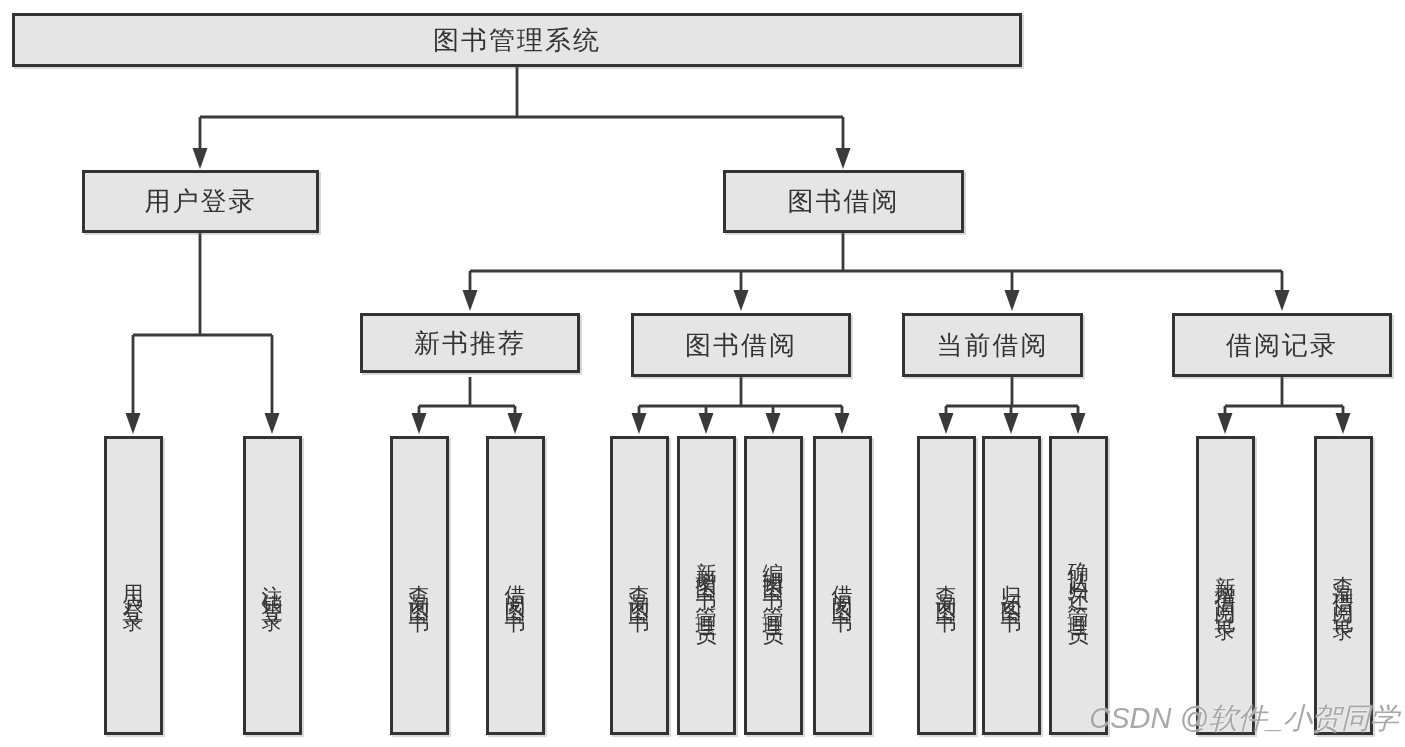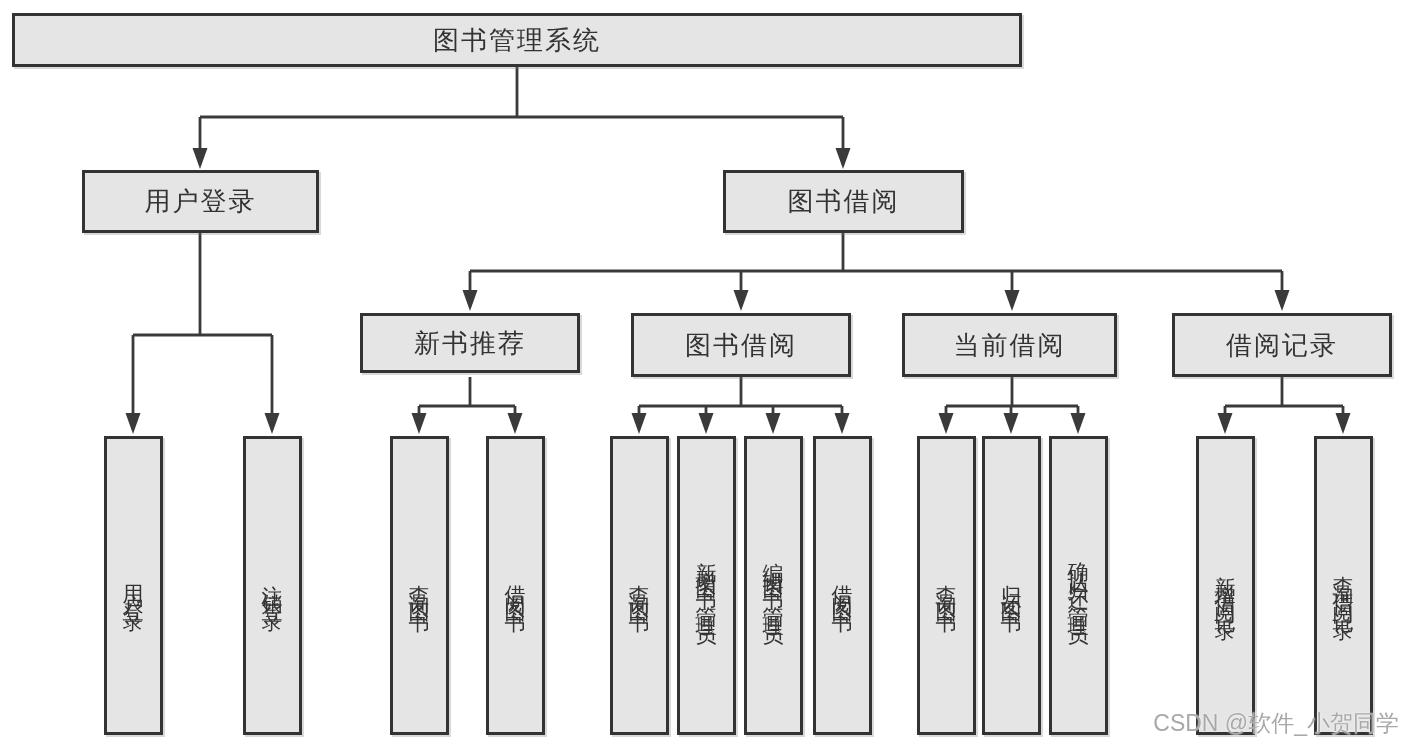--- a/index.html
+++ b/index.html
@@ -46,25 +46,26 @@
     letter-spacing: 9px;
     line-height: 1;
     color: #333333;
     white-space: nowrap;
   }
 
   .watermark {
     position: absolute;
     right: 6px;
     bottom: 8px;
-    font-size: 23px;
+    font-size: 29px;
     color: #a8a8a8;
     text-shadow: 0 0 2px #ffffff;
     white-space: nowrap;
     z-index: 5;
+    font-style: italic;
   }
 </style>
 </head>
 <body>
 
 <div class="canvas">
 
   <svg class="connectors" id="connectors" viewBox="0 0 1405 747" xmlns="http://www.w3.org/2000/svg">
       <line x1="517" y1="67" x2="517" y2="117" stroke="#3a3a3a" stroke-width="2.8"></line>
       <line x1="200" y1="117" x2="843" y2="117" stroke="#3a3a3a" stroke-width="2.8"></line>
@@ -130,21 +131,21 @@
   <div class="node hbox" style="left:723px;top:170px;width:241px;height:63px">
     <span class="label">图书借阅</span>
   </div>
 
   <div class="node hbox" style="left:360px;top:313px;width:220px;height:60px">
     <span class="label">新书推荐</span>
   </div>
   <div class="node hbox" style="left:631px;top:313px;width:220px;height:64px">
     <span class="label">图书借阅</span>
   </div>
-  <div class="node hbox" style="left:902px;top:313px;width:215px;height:64px">
+  <div class="node hbox" style="left:902px;top:313px;width:181px;height:64px">
     <span class="label">当前借阅</span>
   </div>
   <div class="node hbox" style="left:1172px;top:313px;width:220px;height:64px">
     <span class="label">借阅记录</span>
   </div>
 
   <div class="node vbox" style="left:104px;top:436px;width:59px;height:299px">
     <span class="label">用户登录</span>
   </div>
   <div class="node vbox" style="left:243px;top:436px;width:59px;height:299px">

